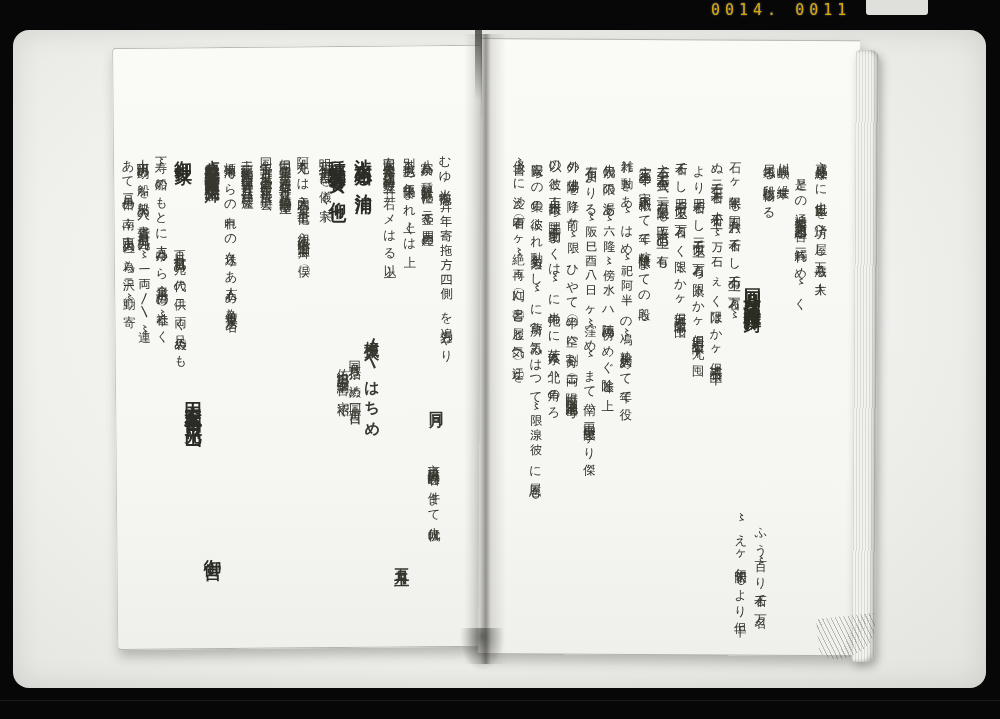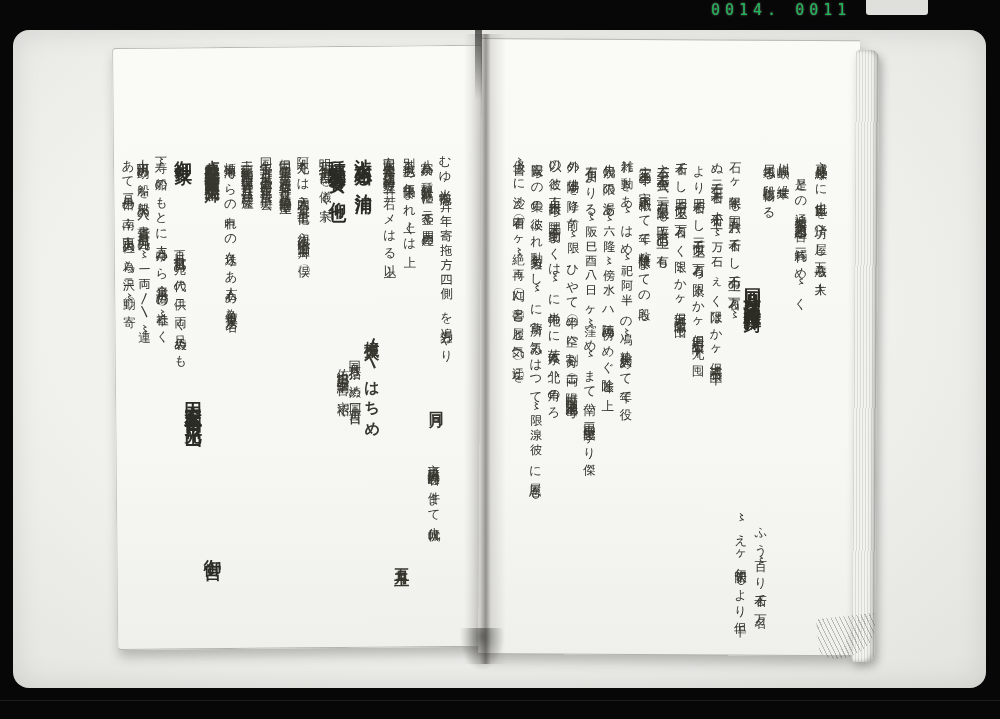--- a/index.html
+++ b/index.html
@@ -5,21 +5,21 @@
   html,body{margin:0;padding:0;}
   body{
     width:1000px;height:719px;position:relative;overflow:hidden;
     background:#070707;
     font-family:"DejaVu Sans","Liberation Sans",sans-serif;
   }
   
   .film-counter{
     position:absolute;left:711px;top:1px;
     font-family:"DejaVu Sans Mono","Liberation Mono",monospace;
-    font-size:15px;letter-spacing:5px;color:#22c55e;
+    font-size:15px;letter-spacing:5px;color:#eab308;
     text-shadow:0 0 2px rgba(255,255,255,.55);
     opacity:.92;white-space:nowrap;
   }
   .corner-sliver{
     position:absolute;left:866px;top:0;width:62px;height:15px;
     background:#ebebe8;border-radius:0 0 3px 3px;opacity:.95;
   }
   .film-bottom-line{
     position:absolute;left:0;top:700px;width:1000px;height:1px;
     background:rgba(255,255,255,.09);

